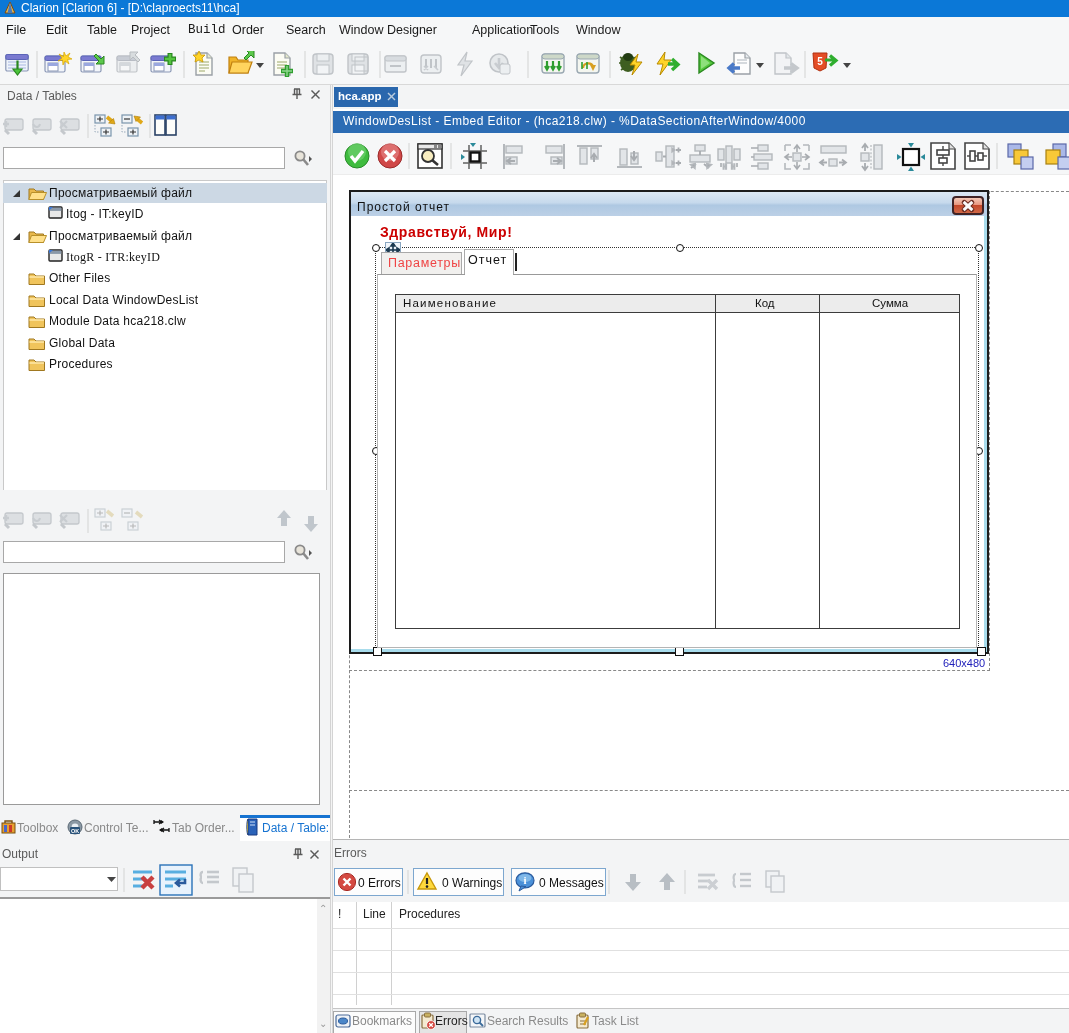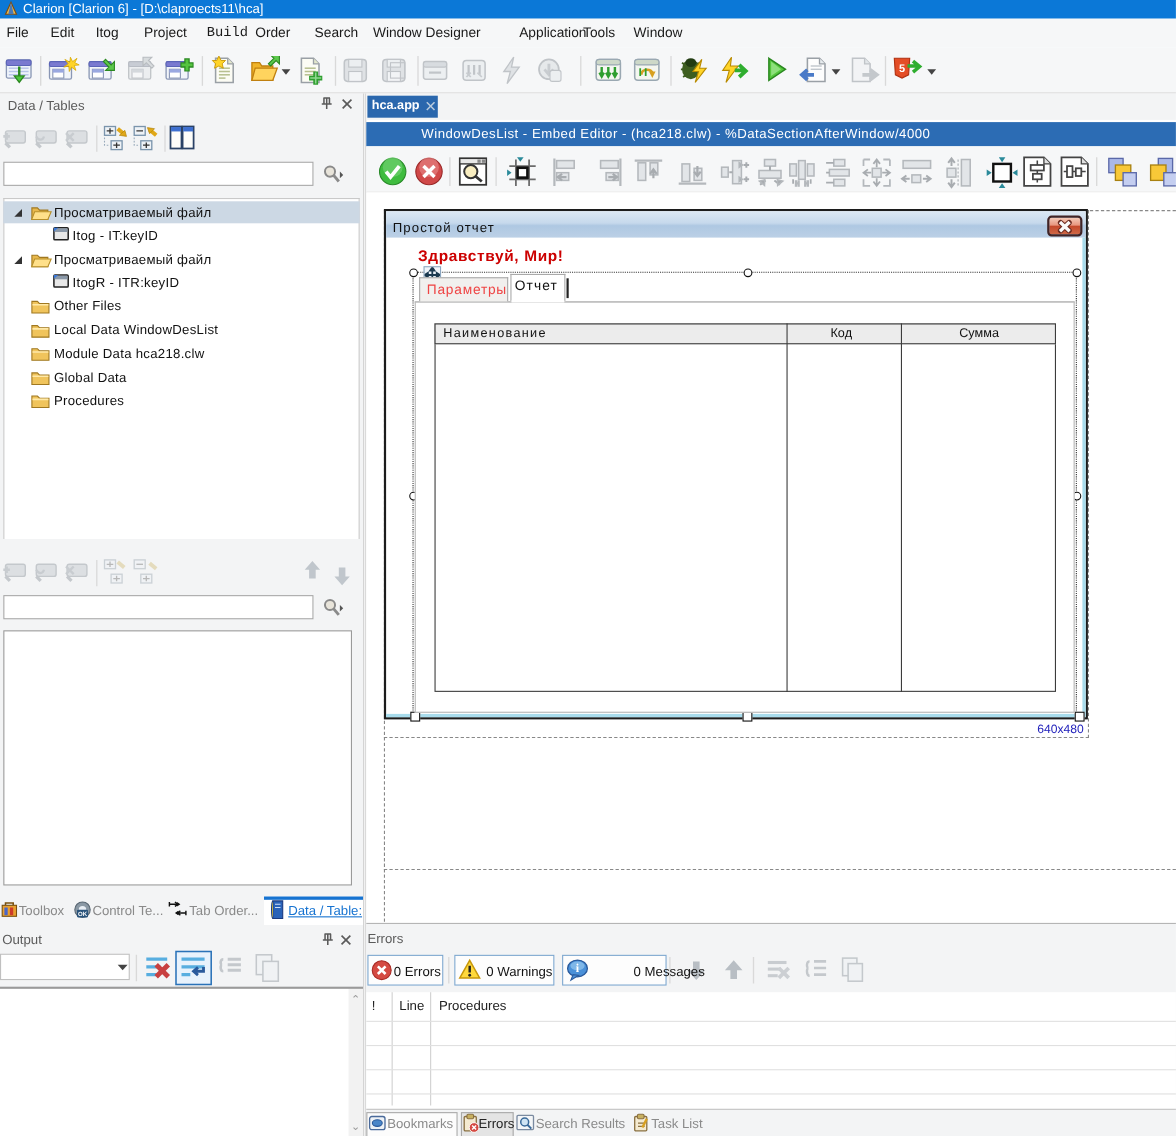--- a/index.html
+++ b/index.html
@@ -14,21 +14,21 @@
 <svg class="abs" style="left:3px;top:1px;" width="14" height="14" viewBox="0 0 14 14">
   <polygon points="7,1 12,12 2,12" fill="#e8b84c" stroke="#7a4a10" stroke-width="1"></polygon>
   <polygon points="7,1 9.5,12 4.5,12" fill="#4a7ab8"></polygon>
 </svg>
 <div class="abs" style="left:21px;top:1px;font-size:12px;color:#fff;">Clarion [Clarion 6] - [D:\claproects11\hca]</div>
 
 <div class="abs" style="left:0;top:17px;width:1069px;height:26px;background:#f6f7f8;"></div>
 <div class="abs" style="left:0;top:23px;width:1069px;height:15px;font-size:12.5px;color:#1a1a1a;">
   <span class="abs" style="left:6px;">File</span>
   <span class="abs" style="left:46px;">Edit</span>
-  <span class="abs" style="left:87px;">Itog</span>
+  <span class="abs" style="left:87px;">Table</span>
   <span class="abs" style="left:131px;">Project</span>
   <span class="abs" style="left:188px;font-family:Liberation Mono, monospace;">Build</span>
   <span class="abs" style="left:232px;">Order</span>
   <span class="abs" style="left:286px;">Search</span>
   <span class="abs" style="left:339px;">Window Designer</span>
   <span class="abs" style="left:452px;margin-left:20px;">Application</span>
   <span class="abs" style="left:530px;">Tools</span>
   <span class="abs" style="left:576px;">Window</span>
   <span class="abs" style="left:640px;margin-top:40px;">Help</span>
 </div>
@@ -345,21 +345,21 @@
       </g>
     <g transform="translate(45,68)">
         <rect x="1" y="1" width="13" height="11" rx="1" fill="#e8e8e8" stroke="#222" stroke-width="1.4"></rect>
         <rect x="1.7" y="1.7" width="11.6" height="3.2" fill="#8a98a8"></rect>
         <polygon points="1,1 5,1 1,4.5" fill="#3a78d8"></polygon>
       </g>
   </svg>
   <div class="abs" style="left:46px;top:5px;">Просматриваемый файл</div>
   <div class="abs" style="left:63px;top:26px;">Itog - IT:keyID</div>
   <div class="abs" style="left:46px;top:48px;">Просматриваемый файл</div>
-  <div class="abs" style="left:63px;top:69px;">ItogR - ITR:keyID</div>
+  <div class="abs" style="left:63px;top:69px;font-family:Liberation Serif, serif;">ItogR - ITR:keyID</div>
   <div class="abs" style="left:46px;top:90px;">Other Files</div>
   <div class="abs" style="left:46px;top:112px;">Local Data WindowDesList</div>
   <div class="abs" style="left:46px;top:133px;">Module Data hca218.clw</div>
   <div class="abs" style="left:46px;top:155px;">Global Data</div>
   <div class="abs" style="left:46px;top:176px;">Procedures</div>
 </div>
 
 <div class="abs" id="ltb2" style="left:0;top:505px;width:330px;height:34px;">
 <svg width="330" height="34" viewBox="0 0 330 34">
 <g fill="#dcdfe2" stroke="#c4c8cc" stroke-width="1.3">
@@ -440,21 +440,21 @@
 
     <g transform="translate(246,3)">
         <path d="M2 1 L11 1 L11 17 L2 17 Z" fill="#2a62b8" stroke="#1a3a80" stroke-width="1"></path>
         <path d="M2 1 C0.5 2 0.5 16 2 17" fill="#ffd428" stroke="#1a3a80" stroke-width="1"></path>
         <path d="M4 4 L9 4 M4 7 L9 7" stroke="#cfe0f8" stroke-width="1"></path>
       </g>
   </svg>
   <div class="abs" style="left:17px;top:6px;">Toolbox</div>
   <div class="abs" style="left:84px;top:6px;">Control Te...</div>
   <div class="abs" style="left:172px;top:6px;">Tab Order...</div>
-  <div class="abs" style="left:262px;top:6px;color:#1673d1;text-decoration:underline;">Data / Table:</div>
+  <div class="abs" style="left:262px;top:6px;color:#1673d1;">Data / Table:</div>
 </div>
 
 <div class="abs" style="left:0;top:841px;width:330px;height:22px;background:#f3f4f5;"></div>
 <div class="abs" style="left:2px;top:847px;font-size:12px;color:#5a5a5a;">Output</div>
 <svg class="abs" style="left:292px;top:848px;" width="12" height="12" viewBox="0 0 12 12">
     <g stroke="#5a5a5a" stroke-width="1.4" fill="none">
       <path d="M3 1 L9 1 M3.5 1 L3.5 6 M8.5 1 L8.5 6 M6 1 L6 6 M1.5 6.5 L10.5 6.5 M6 6.5 L6 11"></path>
     </g>
   </svg>
 <svg class="abs" style="left:309px;top:849px;" width="11" height="11" viewBox="0 0 11 11">
@@ -513,21 +513,21 @@
 <div class="abs" style="left:334px;top:87px;width:64px;height:20px;background:#2a67ad;"></div>
 <div class="abs" style="left:338px;top:90px;font-size:11.5px;font-weight:bold;color:#fff;">hca.app</div>
 <svg class="abs" style="left:387px;top:92px;" width="9" height="9" viewBox="0 0 9 9">
     <g stroke="#b9cbdd" stroke-width="1.4">
       <line x1="1" y1="1" x2="8" y2="8"></line>
       <line x1="8" y1="1" x2="1" y2="8"></line>
     </g>
   </svg>
 
 <div class="abs" style="left:333px;top:111px;width:736px;height:22px;background:#2c6cb4;"></div>
-<div class="abs" style="left:343px;top:114px;font-size:12px;color:#fff;letter-spacing:0.45px;margin-left:40px;">WindowDesList - Embed Editor - (hca218.clw) - %DataSectionAfterWindow/4000</div>
+<div class="abs" style="left:343px;top:114px;font-size:12px;color:#fff;letter-spacing:0.45px;">WindowDesList - Embed Editor - (hca218.clw) - %DataSectionAfterWindow/4000</div>
 
 <div class="abs" style="left:333px;top:133px;width:736px;height:42px;background:#f6f7f8;border-bottom:1px solid #ececec;"></div>
 <div class="abs" id="destb" style="left:333px;top:133px;width:736px;height:46px;">
 <svg width="736" height="46" viewBox="0 0 736 46">
 <g>
 <g stroke="#d9d9d9" stroke-width="1.2">
           <line x1="76" y1="10" x2="76" y2="36"></line>
           <line x1="118" y1="10" x2="118" y2="36"></line>
           <line x1="664" y1="10" x2="664" y2="36"></line>
         </g>
@@ -805,21 +805,21 @@
           <line x1="9" y1="14" x2="20" y2="14"></line>
         </g>
     </g>
     <g transform="translate(432,8)">
       <rect x="1" y="1" width="13" height="16" fill="#f0f2f4" stroke="#c4c8cc" stroke-width="1.4"></rect>
       <rect x="6" y="6" width="13" height="16" fill="#f0f2f4" stroke="#c4c8cc" stroke-width="1.4"></rect>
     </g>
   </svg>
   <div class="abs" style="left:25px;top:14px;">0 Errors</div>
   <div class="abs" style="left:109px;top:14px;">0 Warnings</div>
-  <div class="abs" style="left:206px;top:14px;margin-left:37px;">0 Messages</div>
+  <div class="abs" style="left:206px;top:14px;">0 Messages</div>
 </div>
 
 <div class="abs" style="left:333px;top:902px;width:736px;height:106px;background:#fff;"></div>
 <div class="abs" style="left:338px;top:907px;font-size:12px;color:#222;">!</div>
 <div class="abs" style="left:363px;top:907px;font-size:12px;color:#222;">Line</div>
 <div class="abs" style="left:399px;top:907px;font-size:12px;color:#222;">Procedures</div>
 <div class="abs" style="left:356px;top:902px;width:1px;height:103px;background:#d0d0d0;"></div>
 <div class="abs" style="left:391px;top:902px;width:1px;height:103px;background:#d0d0d0;"></div>
 <div class="abs" style="left:333px;top:928px;width:736px;height:1px;background:#e0e0e0;"></div>
 <div class="abs" style="left:333px;top:950px;width:736px;height:1px;background:#e0e0e0;"></div>

